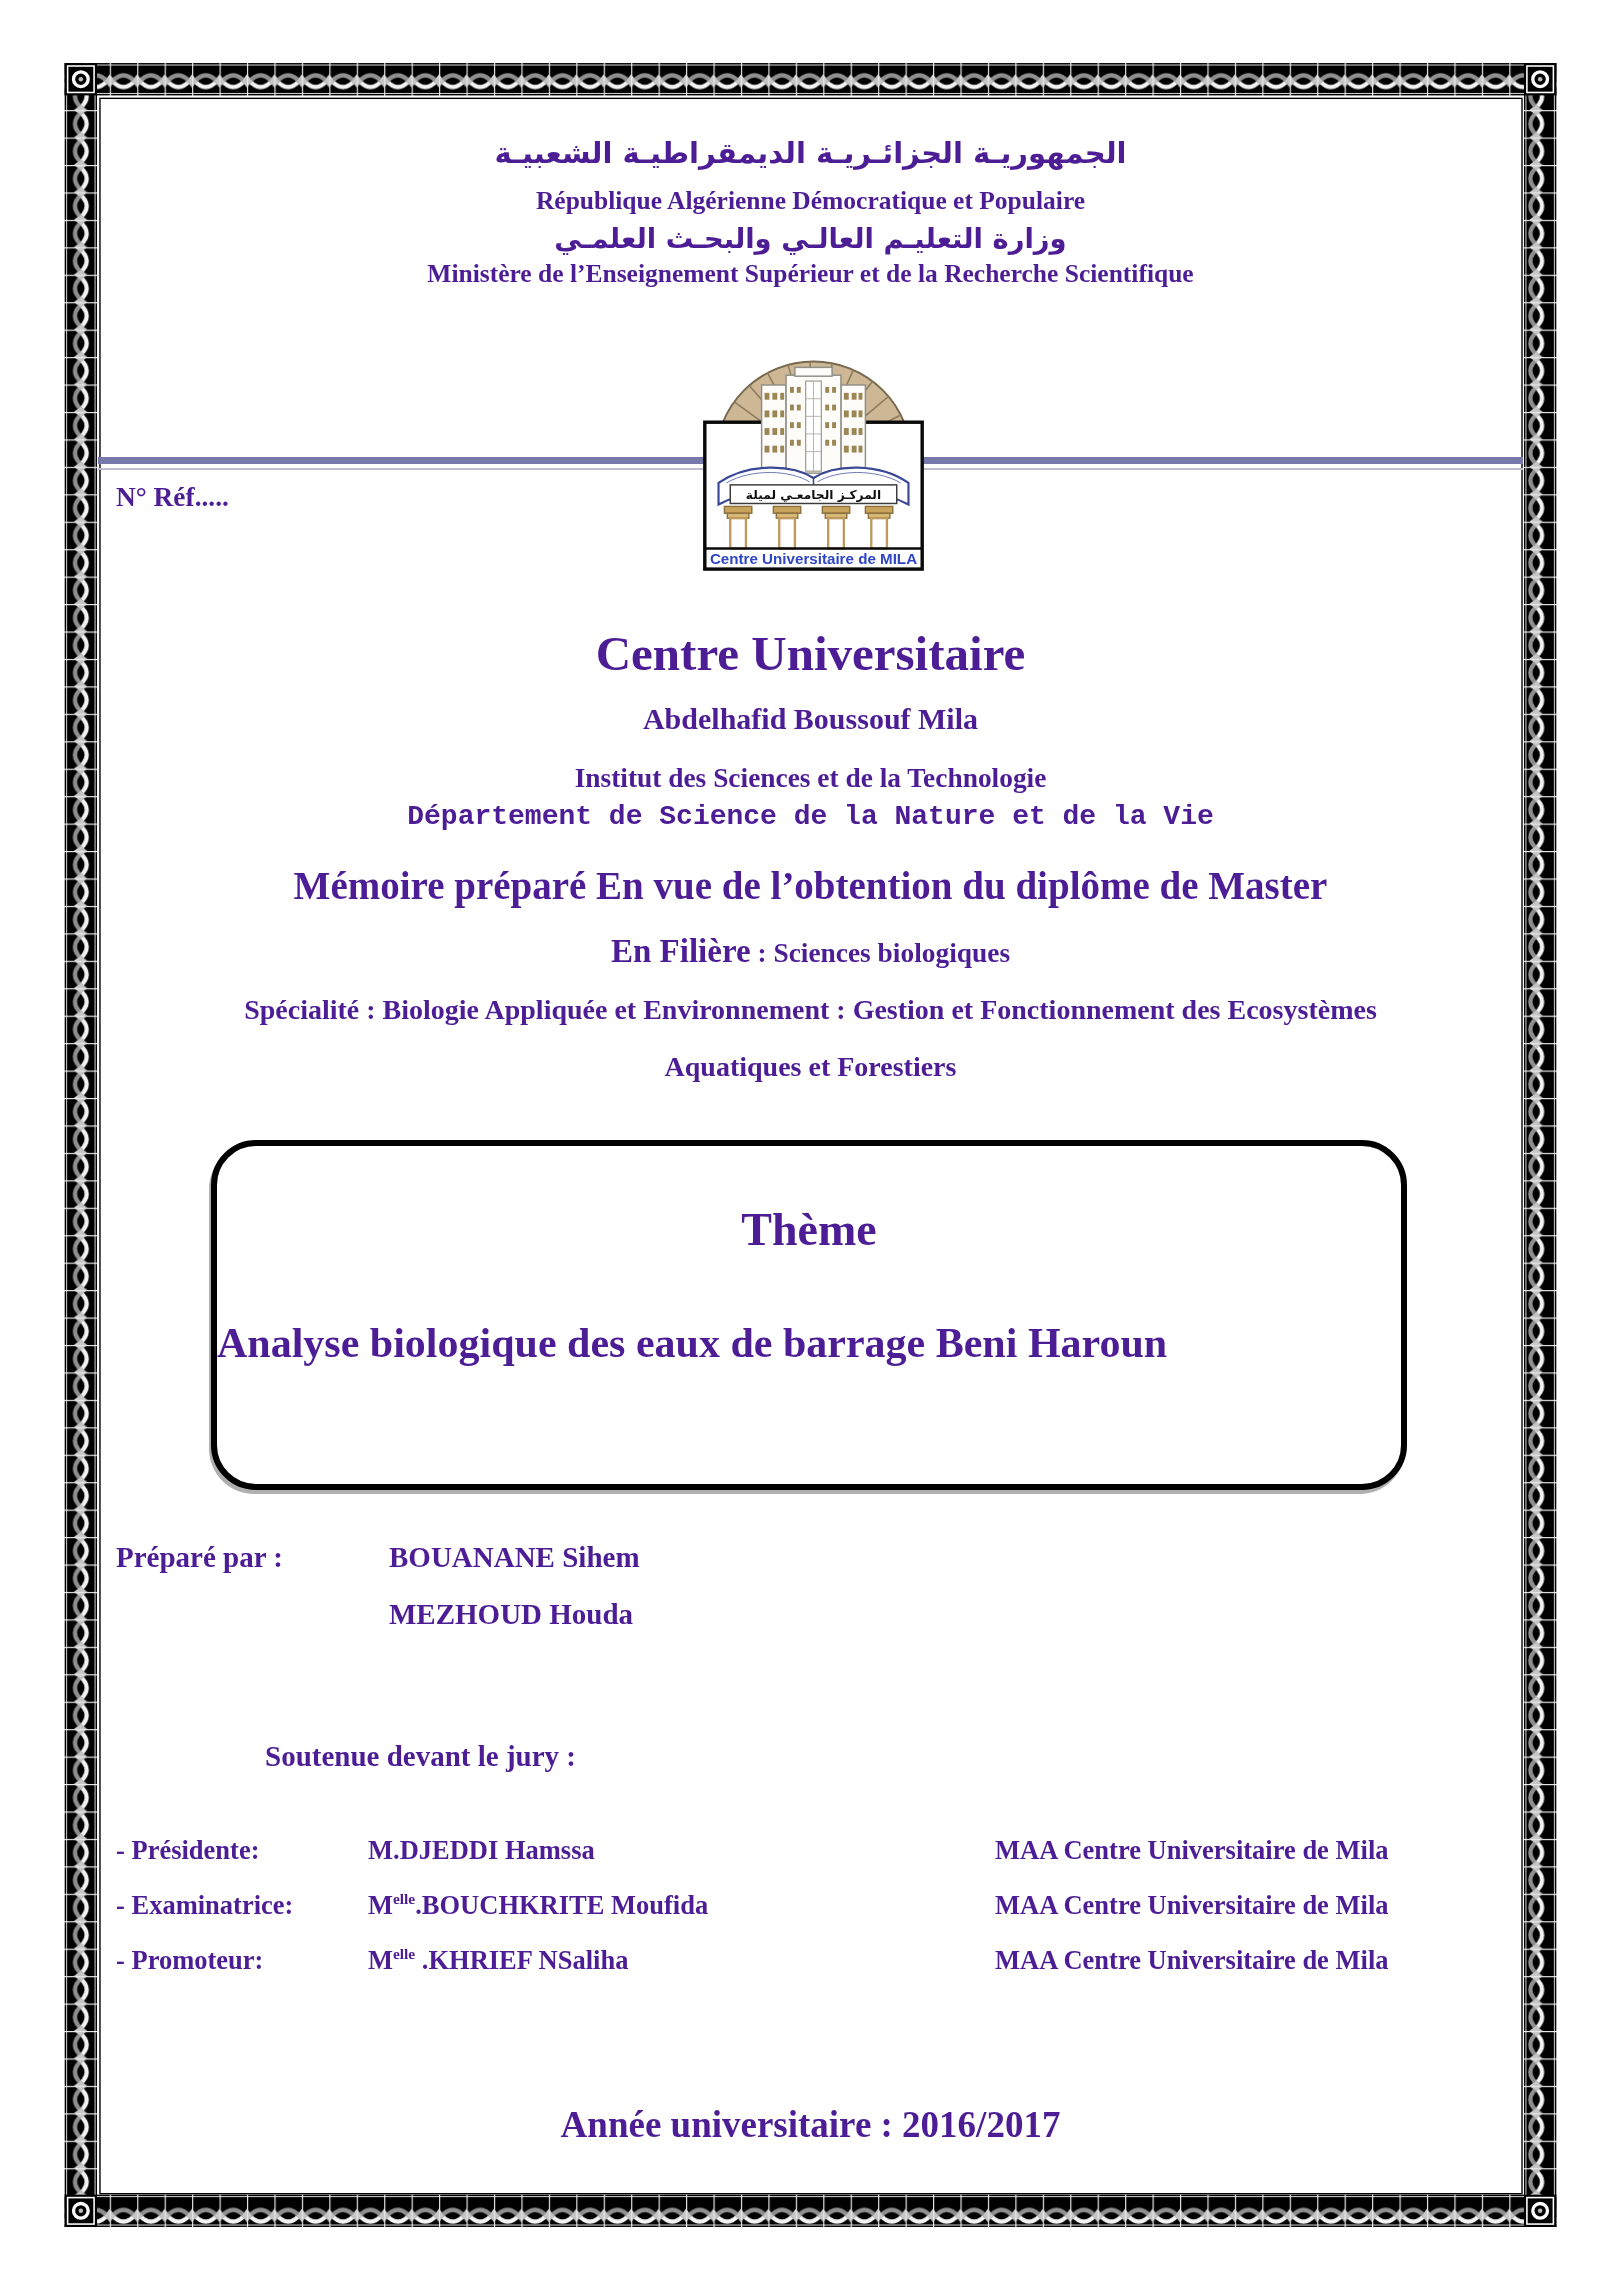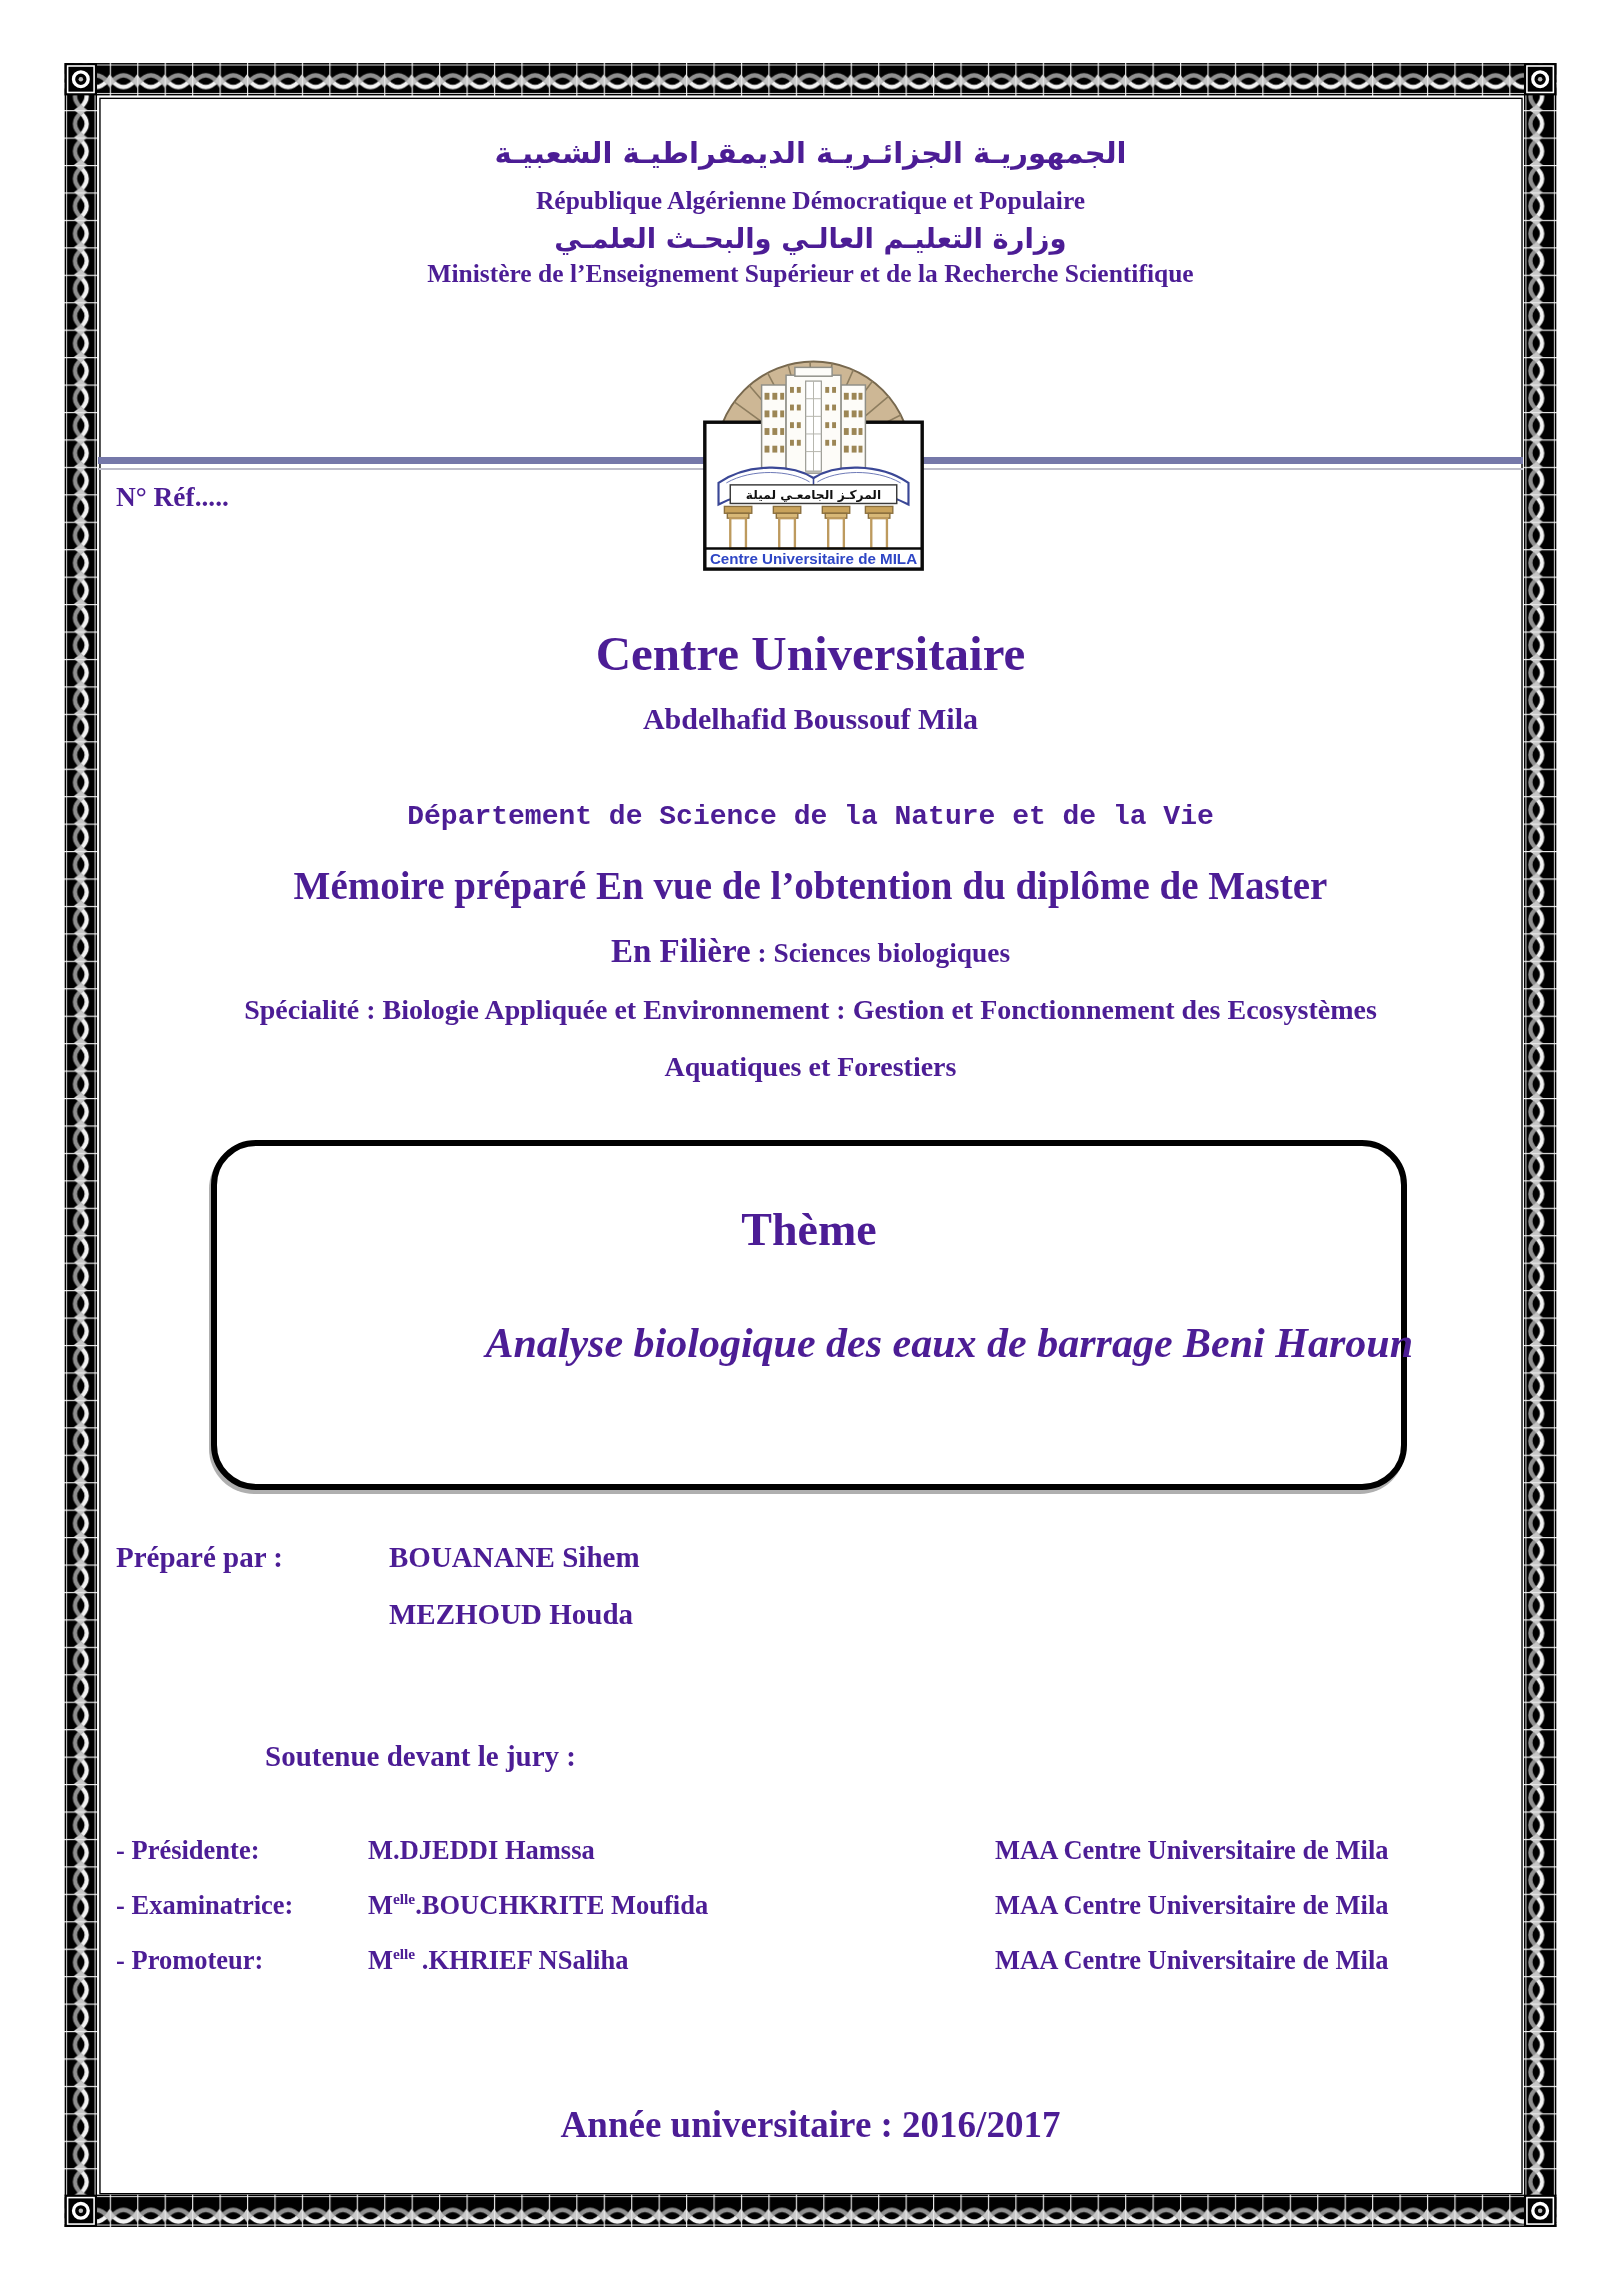--- a/index.html
+++ b/index.html
@@ -25,21 +25,21 @@
   .filiere{top:933px;font-size:33px;}
   .filiere .val{font-size:27.4px;}
   .spec1{top:994px;font-size:28px;}
   .spec2{top:1051px;font-size:28px;}
   .theme-box{
     left:211px;top:1140px;width:1196px;height:350px;box-sizing:border-box;
     border:6.9px solid #000;border-radius:45px;background:#fff;
     box-shadow:-2px 3.9px 0 rgba(110,110,110,.55);
   }
   .theme-label{left:0;top:57px;width:100%;text-align:center;font-size:46px;}
-  .theme-title{left:0;top:173px;width:100%;text-align:right;font-size:42px;font-style:italic;margin-left:12px;}
+  .theme-title{left:0;top:173px;width:100%;text-align:left;font-size:42px;}
   .prep-label{left:116px;top:1541px;font-size:29px;}
   .author{left:389px;font-size:29px;}
   .author.a1{top:1541px;}
   .author.a2{top:1598px;}
   .jury-heading{left:265px;top:1740px;font-size:29px;}
   .jury-row{left:116px;width:1392px;height:39px;font-size:26.5px;}
   .jury-row .role{position:absolute;left:0;}
   .jury-row .name{position:absolute;left:252px;}
   .jury-row .affil{position:absolute;left:879px;}
   .jury-row.r1{top:1835px;}
@@ -208,20 +208,21 @@
         <rect x="181" y="179" width="22" height="5" fill="#d8b877" stroke="#8a6f3e"></rect>
         <rect x="184" y="184" width="16" height="31" fill="#ffffff" stroke="#bd9a5e" stroke-width="2.4"></rect>
       </g>
     </g>
     <line x1="14" y1="215" x2="236" y2="215" stroke="#0a0a0a" stroke-width="2.6"></line>
     <text x="125" y="231" text-anchor="middle" font-size="15.5" font-weight="bold" fill="#2e46c5" font-family="Liberation Sans, sans-serif">Centre Universitaire de MILA</text>
   </svg>
 
   <div class="abs centered cu-title">Centre Universitaire</div>
   <div class="abs centered cu-name">Abdelhafid Boussouf Mila</div>
+  <div class="abs centered cu-inst">Institut des Sciences et de la Technologie</div>
   <div class="abs centered cu-dept">Département de Science de la Nature et de la Vie</div>
 
   <div class="abs centered memoire">Mémoire préparé En vue de l’obtention du diplôme de Master</div>
   <div class="abs centered filiere"><span>En Filière</span><span class="val"> : Sciences biologiques</span></div>
   <div class="abs centered spec1">Spécialité : Biologie Appliquée et Environnement : Gestion et Fonctionnement des Ecosystèmes</div>
   <div class="abs centered spec2">Aquatiques et Forestiers</div>
 
   <div class="abs theme-box">
     <div class="abs theme-label">Thème</div>
     <div class="abs theme-title">Analyse biologique des eaux de barrage Beni Haroun</div>

